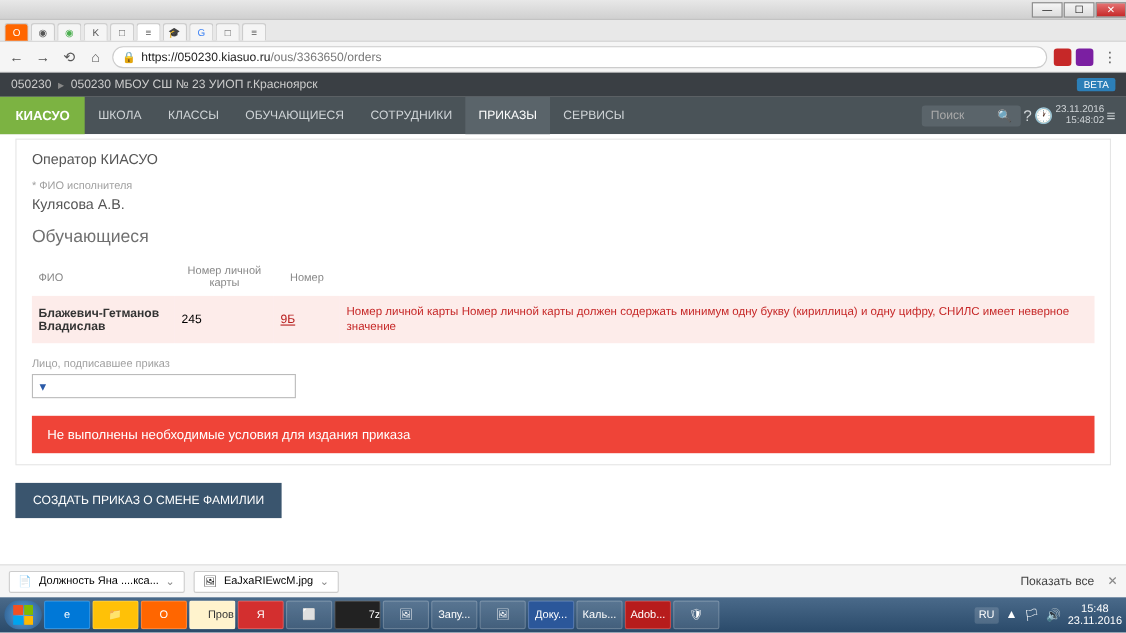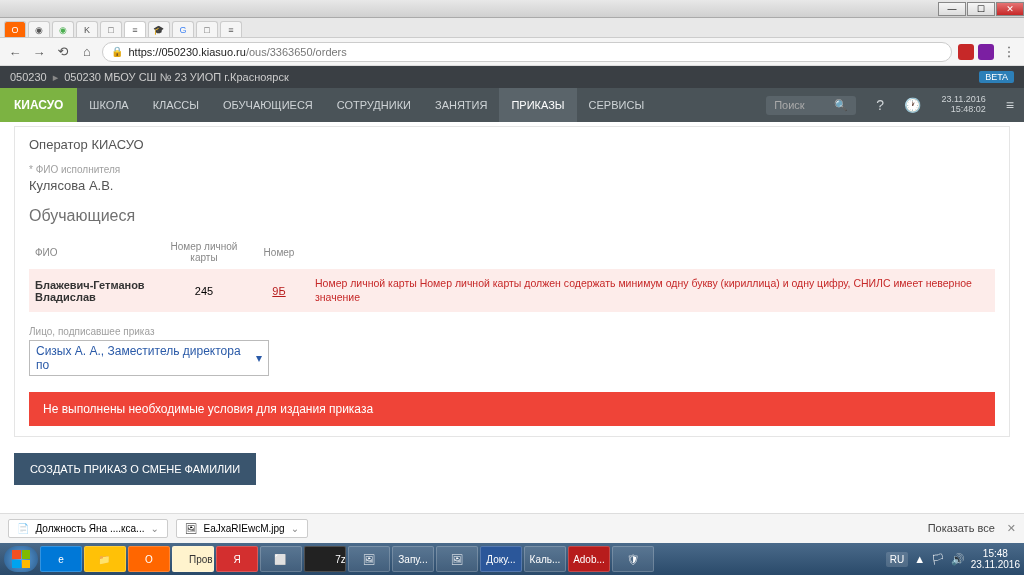--- a/index.html
+++ b/index.html
@@ -28,35 +28,35 @@
 .breadcrumb { height: 22px; background: #3a3f44; color: #ccc; display: flex; align-items: center; padding: 0 10px; font-size: 11px; justify-content: space-between; }
 .breadcrumb .left { display: flex; align-items: center; }
 .bc-sep { margin: 0 6px; color: #888; }
 .beta { background: #2c7fb8; color: #fff; padding: 1px 6px; font-size: 9px; border-radius: 2px; }
 
 .main-nav { height: 34px; background: #4a5358; display: flex; align-items: center; padding: 0 0 0 0; justify-content: space-between; }
 .nav-left { display: flex; align-items: center; height: 100%; }
 .logo { background: #7cb342; color: #fff; padding: 0 14px; height: 100%; display: flex; align-items: center; font-weight: bold; font-size: 12px; }
 .nav-item { color: #cfd4d7; padding: 0 12px; height: 100%; display: flex; align-items: center; font-size: 11px; cursor: pointer; }
 .nav-item.active { background: #5a646a; color: #fff; }
-.nav-right { display: flex; align-items: center; gap: 20px; padding-right: 10px; margin-left: 11px; }
+.nav-right { display: flex; align-items: center; gap: 2px; padding-right: 10px; margin-left: 11px; }
 .search-box { background: #5a646a; border-radius: 3px; padding: 3px 8px; color: #aaa; font-size: 11px; width: 90px; display: flex; align-items: center; justify-content: space-between; }
 .clock-info { color: #cfd4d7; font-size: 9px; line-height: 1.1; text-align: right; }
 .nav-icon { color: #cfd4d7; font-size: 14px; cursor: pointer; }
 
 .content { padding: 4px 14px; background: #fff; height: 380px; overflow: hidden; }
 .panel { border: 1px solid #e5e5e5; padding: 10px 14px; }
 .field-label { color: #a0a0a0; font-size: 10px; margin-bottom: 3px; }
 .field-value { color: #555; font-size: 13px; margin-bottom: 12px; }
 .section-title { color: #707070; font-size: 16px; font-weight: normal; margin: 14px 0 10px; }
 
 .student-table { width: 100%; border-collapse: collapse; }
 .student-table th { color: #888; font-weight: normal; font-size: 10px; padding: 6px; }
 .student-table th:first-child { text-align: left; width: 130px; }
-.student-table td { padding: 8px 6px; font-size: 11px; text-align: center; }
+.student-table td { padding: 8px 6px; font-size: 11px; }
 .student-table tr.err-row { background: #fdecea; }
 .student-table td.name { text-align: left; color: #333; font-weight: bold; }
 .student-table td.class a { color: #b71c1c; text-decoration: underline; }
 .student-table td.err-msg { color: #c62828; text-align: left; font-size: 10.5px; line-height: 1.3; }
 
 .signer { margin-top: 14px; }
 .select { border: 1px solid #bbb; padding: 3px 6px; font-size: 12px; color: #2a5aa8; background: #fff; width: 240px; display: flex; justify-content: space-between; align-items: center; cursor: pointer; }
 
 .alert-red { background: #ef4438; color: #fff; padding: 10px 14px; margin-top: 16px; font-size: 12px; }
 .main-btn { background: #3a556e; color: #fff; border: none; padding: 10px 16px; margin-top: 16px; font-size: 11px; cursor: pointer; }
@@ -130,21 +130,20 @@
   <span class="beta">BETA</span>
 </div>
 
 <div class="main-nav">
   <div class="nav-left">
     <div class="logo">КИАСУО</div>
     <div class="nav-item">ШКОЛА</div>
     <div class="nav-item">КЛАССЫ</div>
     <div class="nav-item">ОБУЧАЮЩИЕСЯ</div>
     <div class="nav-item">СОТРУДНИКИ</div>
-    <div class="nav-item">ЗАНЯТИЯ</div>
     <div class="nav-item active">ПРИКАЗЫ</div>
     <div class="nav-item">СЕРВИСЫ</div>
   </div>
   <div class="nav-right">
     <div class="search-box">
       <span>Поиск</span>
       <span>🔍</span>
     </div>
     <span class="nav-icon">?</span>
     <span class="nav-icon">🕐</span>
@@ -179,21 +178,20 @@
           <td>245</td>
           <td class="class"><a href="#">9Б</a></td>
           <td class="err-msg">Номер личной карты Номер личной карты должен содержать минимум одну букву (кириллица) и одну цифру, СНИЛС имеет неверное значение</td>
         </tr>
       </tbody>
     </table>
 
     <div class="signer">
       <div class="field-label">Лицо, подписавшее приказ</div>
       <div class="select">
-        <span>Сизых А. А., Заместитель директора по </span>
         <span>▾</span>
       </div>
     </div>
 
     <div class="alert-red">Не выполнены необходимые условия для издания приказа</div>
   </div>
   <button class="main-btn">СОЗДАТЬ ПРИКАЗ О СМЕНЕ ФАМИЛИИ</button>
 </div>
 
 <div class="downloads-bar">

